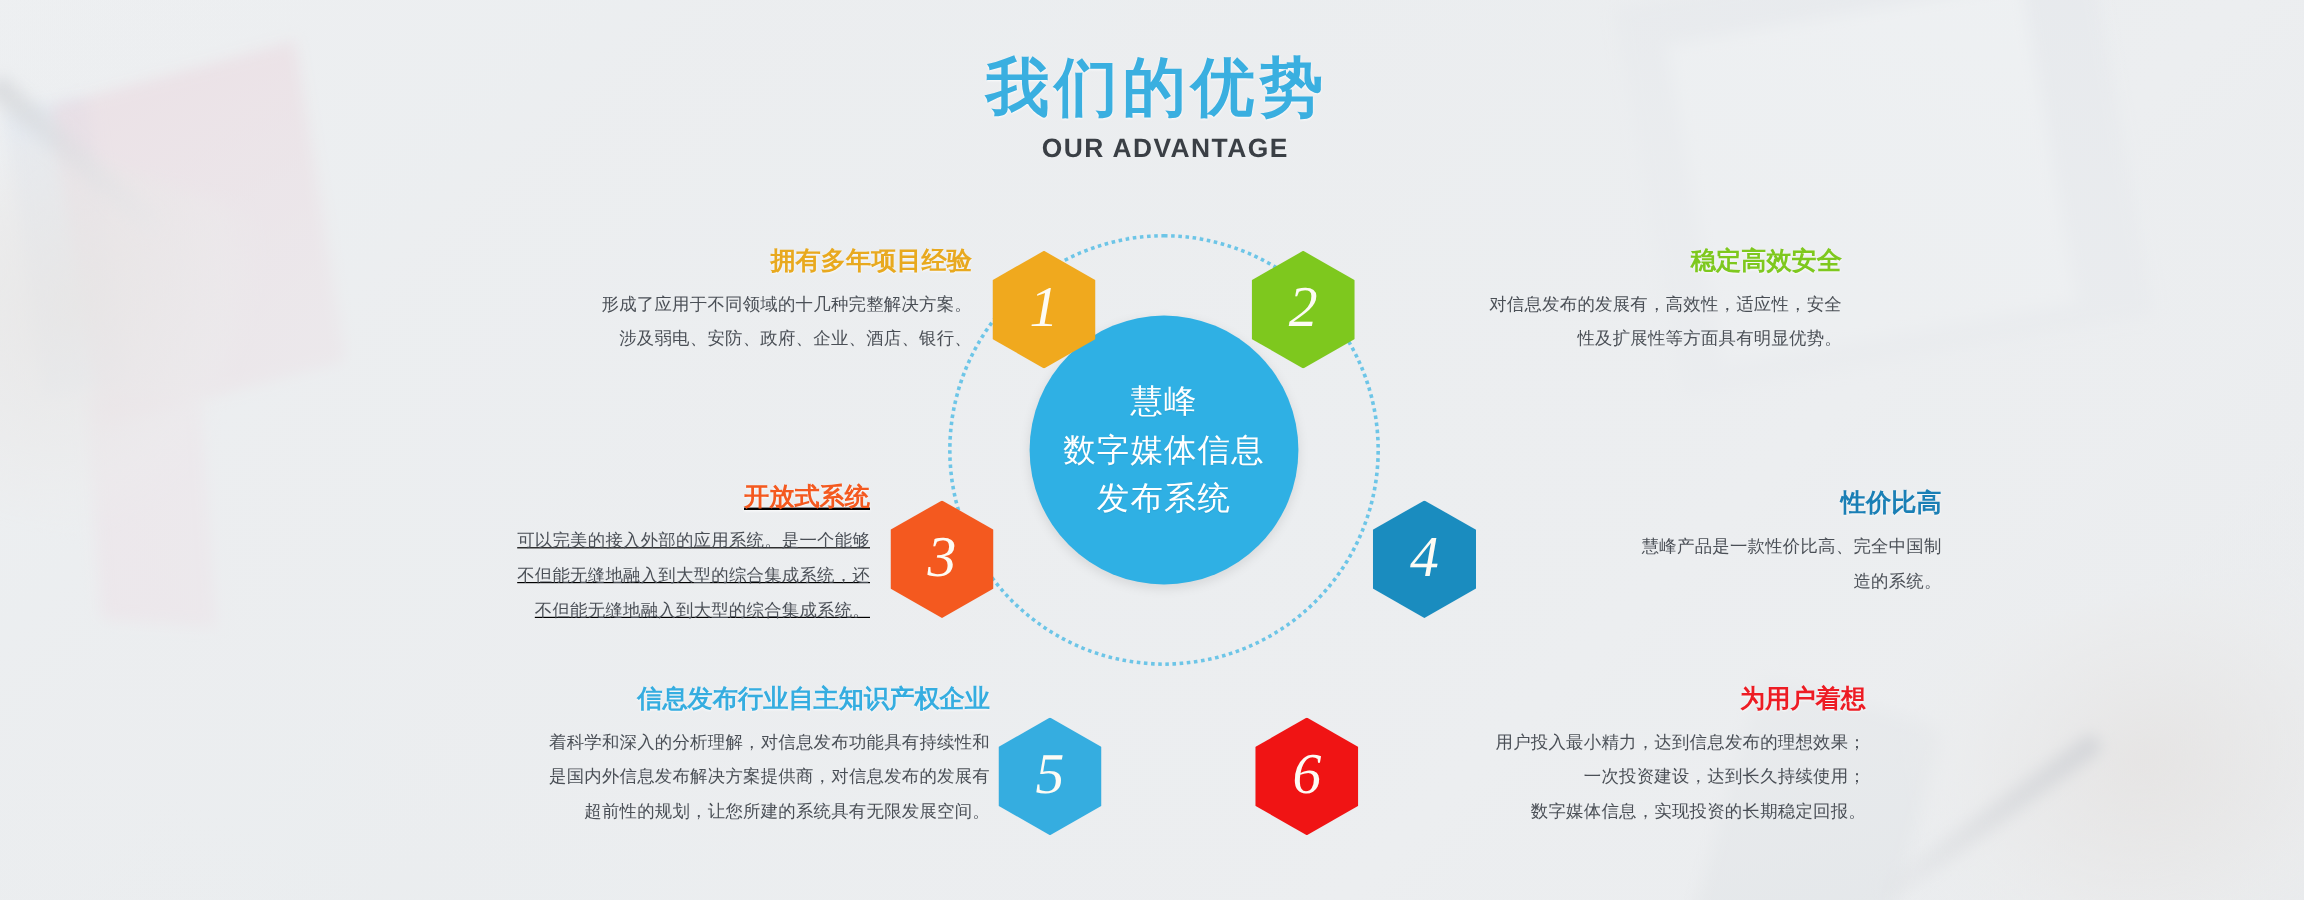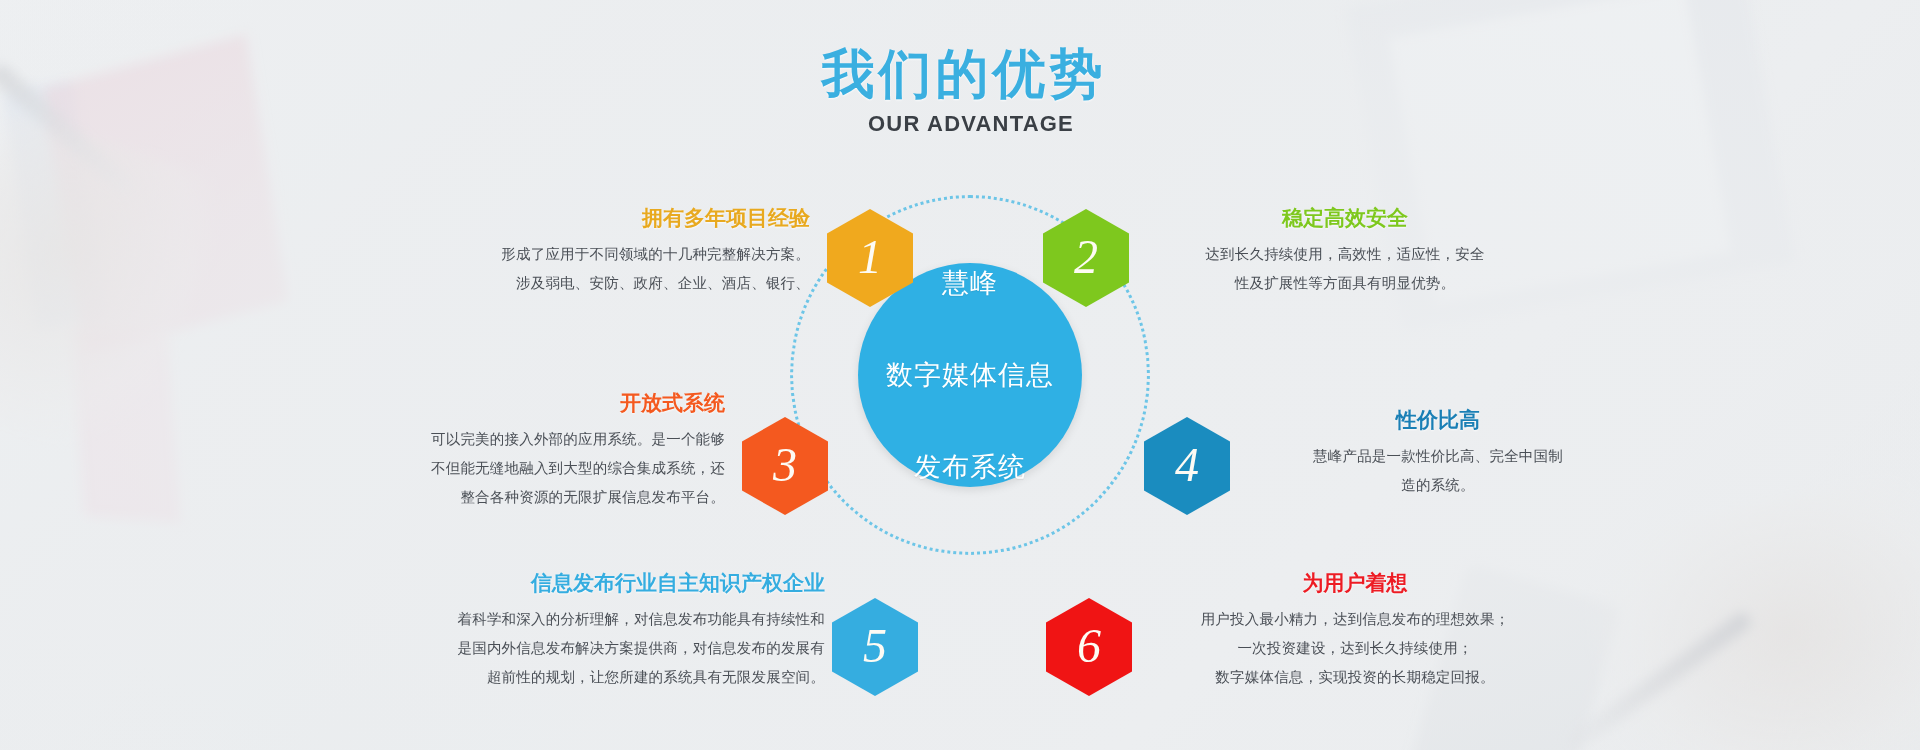--- a/index.html
+++ b/index.html
@@ -206,26 +206,26 @@
     line-height: 1.25;
     margin-bottom: 9px;
     text-shadow: 0 1px 2px rgba(255,255,255,0.8);
   }
   .feature-body {
     font-size: 14.5px;
     color: #4a4f56;
     line-height: 2.0;
     letter-spacing: .2px;
   }
-  .feature.right { text-align: center; }
+  .feature.right { text-align: right; }
   .feature.left  { text-align: right; }
 
   .f1 { left: 440px;  top: 205px; width: 370px; }
   .f2 { left: 1155px; top: 205px; width: 380px; }
-  .f3 { left: 350px;  top: 390px; width: 375px; }
+  .f3 { left: 350px;  top: 402px; width: 375px; text-decoration: underline; }
   .f4 { left: 1258px; top: 407px; width: 360px; }
   .f5 { left: 400px;  top: 570px; width: 425px; }
   .f6 { left: 1155px; top: 570px; width: 400px; }
 </style>
 </head>
 <body>
 
 <div class="stage">
 
   <div class="bg-art bg-clipboard"></div>
@@ -240,21 +240,21 @@
   <div class="bg-art bg-pen-right"></div>
   <div class="bg-vignette"></div>
 
   <div class="header">
     <div class="header-cn" style="color: rgb(58, 175, 224);">我们的优势</div>
     <div class="header-en">OUR ADVANTAGE</div>
   </div>
 
   <div class="diagram">
     <div class="dotted-ring" style="border-color: rgb(88, 191, 230);"></div>
-    <div class="center-circle" style="background: rgb(47, 176, 228); justify-content: space-between;">
+    <div class="center-circle" style="background: rgb(47, 176, 228);">
       <div class="center-line">慧峰</div>
       <div class="center-line">数字媒体信息</div>
       <div class="center-line">发布系统</div>
     </div>
   </div>
 
   <div class="hex hex-1" style="background: rgb(240, 169, 30);">
     <span class="hex-num">1</span>
   </div>
   <div class="hex hex-2" style="background: rgb(126, 200, 30);">
@@ -277,31 +277,31 @@
     <div class="feature-title" style="color: rgb(232, 169, 31);">拥有多年项目经验</div>
     <div class="feature-body">
         <div>形成了应用于不同领域的十几种完整解决方案。</div>
         <div>涉及弱电、安防、政府、企业、酒店、银行、</div>
       </div>
   </div>
 
   <div class="feature right f2">
     <div class="feature-title" style="color: rgb(126, 200, 30);">稳定高效安全</div>
     <div class="feature-body">
-        <div>达到长久持续使用，高效性，适应性，安全</div>
+        <div>对信息发布的发展有，高效性，适应性，安全</div>
         <div>性及扩展性等方面具有明显优势。</div>
       </div>
   </div>
 
   <div class="feature left f3">
     <div class="feature-title" style="color: rgb(244, 89, 31);">开放式系统</div>
     <div class="feature-body">
         <div>可以完美的接入外部的应用系统。是一个能够</div>
         <div>不但能无缝地融入到大型的综合集成系统，还</div>
-        <div>整合各种资源的无限扩展信息发布平台。</div>
+        <div>不但能无缝地融入到大型的综合集成系统。</div>
       </div>
   </div>
 
   <div class="feature right f4">
     <div class="feature-title" style="color: rgb(26, 127, 181);">性价比高</div>
     <div class="feature-body">
         <div>慧峰产品是一款性价比高、完全中国制</div>
         <div>造的系统。</div>
       </div>
   </div>

